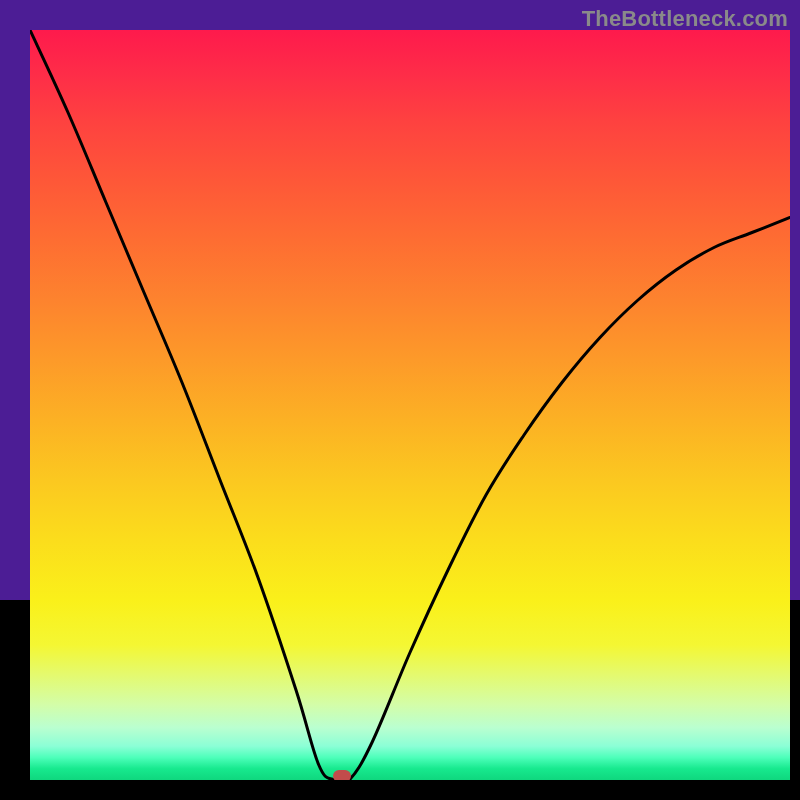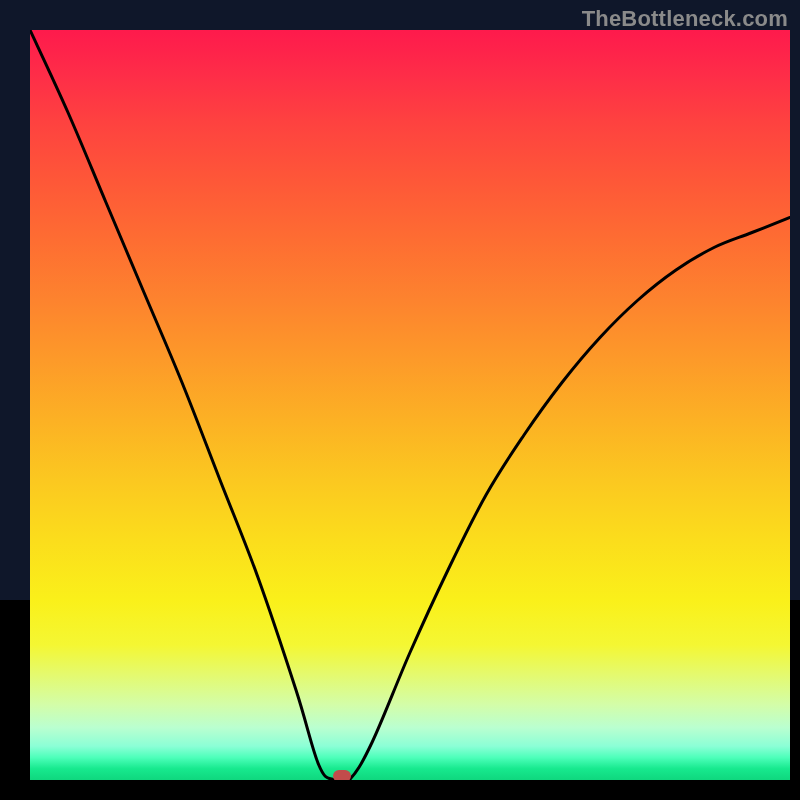--- a/index.html
+++ b/index.html
@@ -7,21 +7,21 @@
     padding: 0;
     width: 800px;
     height: 800px;
     background: #000000;
     overflow: hidden;
   }
   .container {
     position: relative;
     width: 800px;
     height: 600px;
-    background: #0f172a;
+    background: #4c1d95;
   }
   .watermark {
     position: absolute;
     top: 6px;
     right: 12px;
     font-family: Arial, Helvetica, sans-serif;
     font-size: 22px;
     font-weight: 600;
     color: #8a8a8a;
     letter-spacing: 0.2px;

